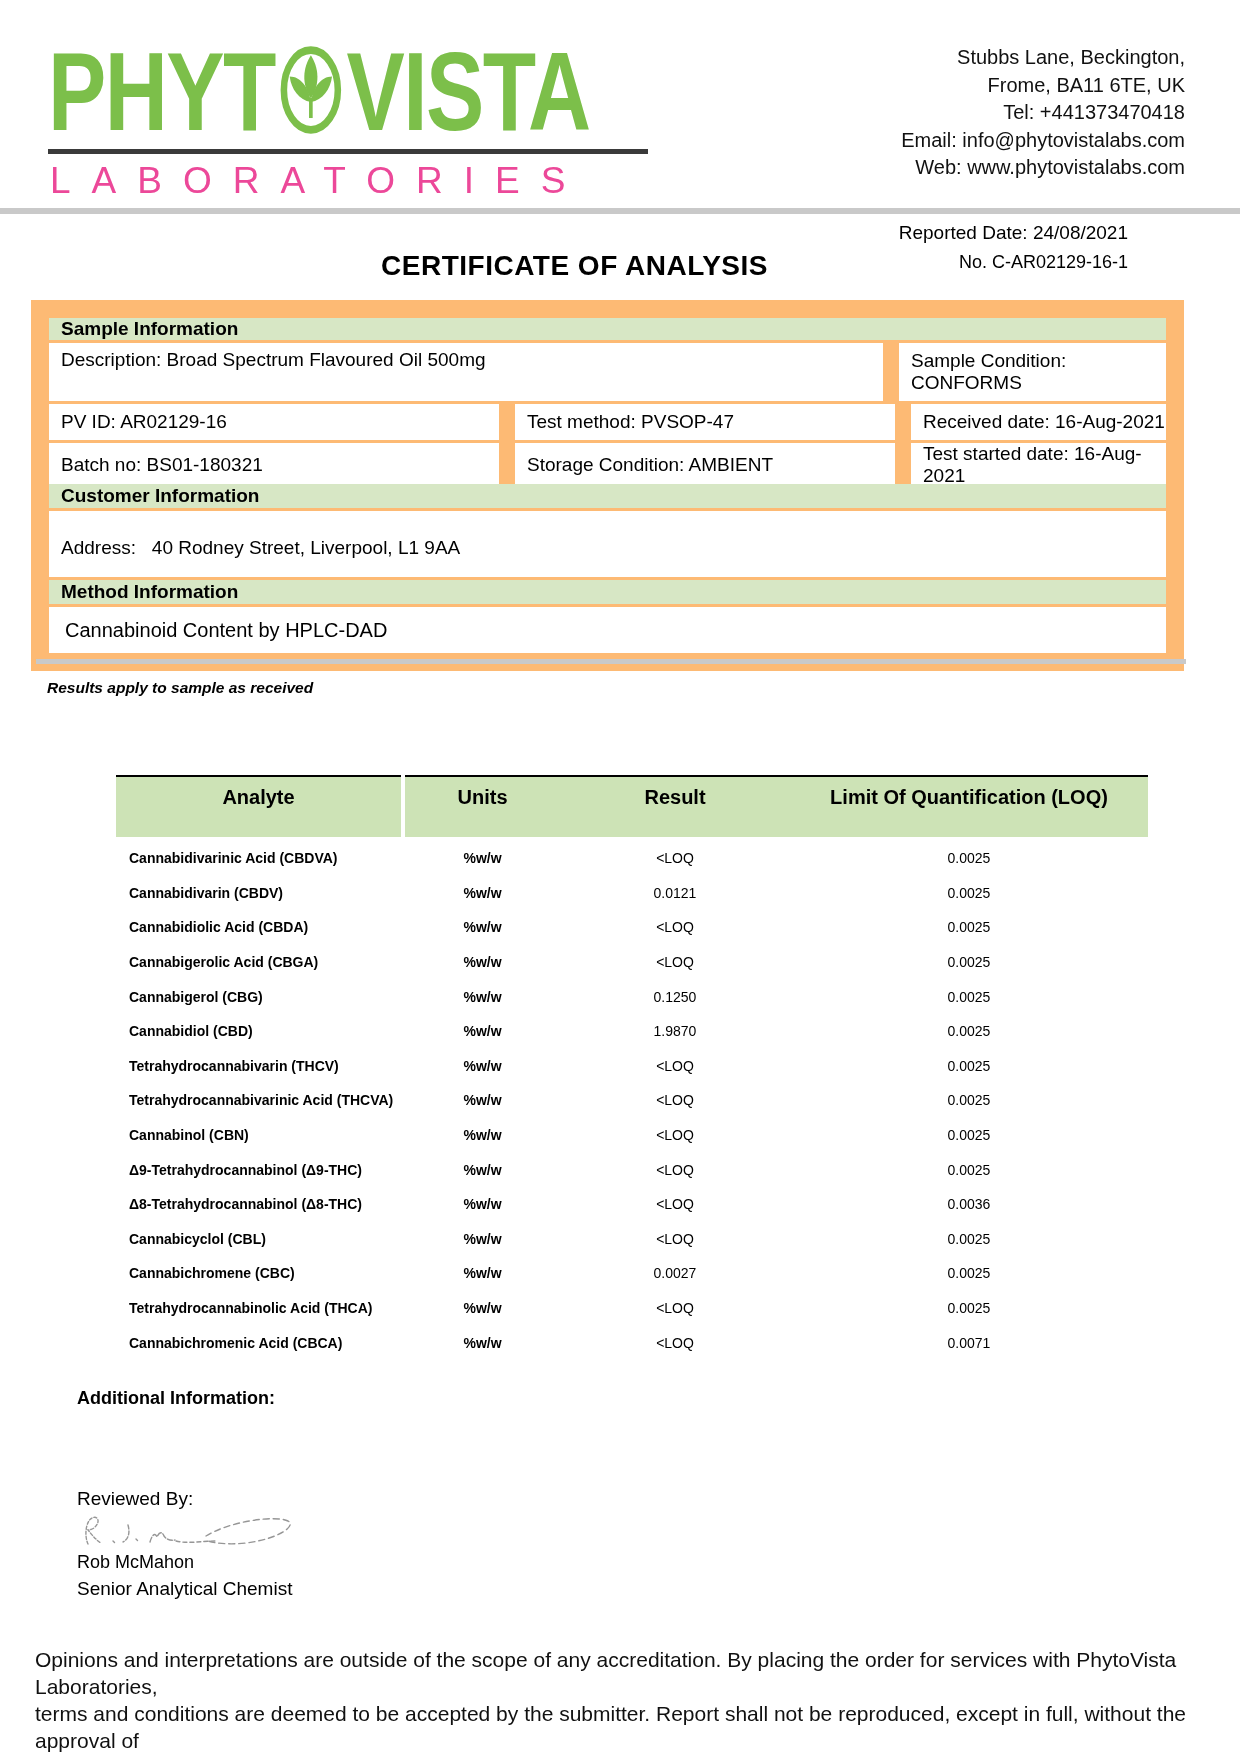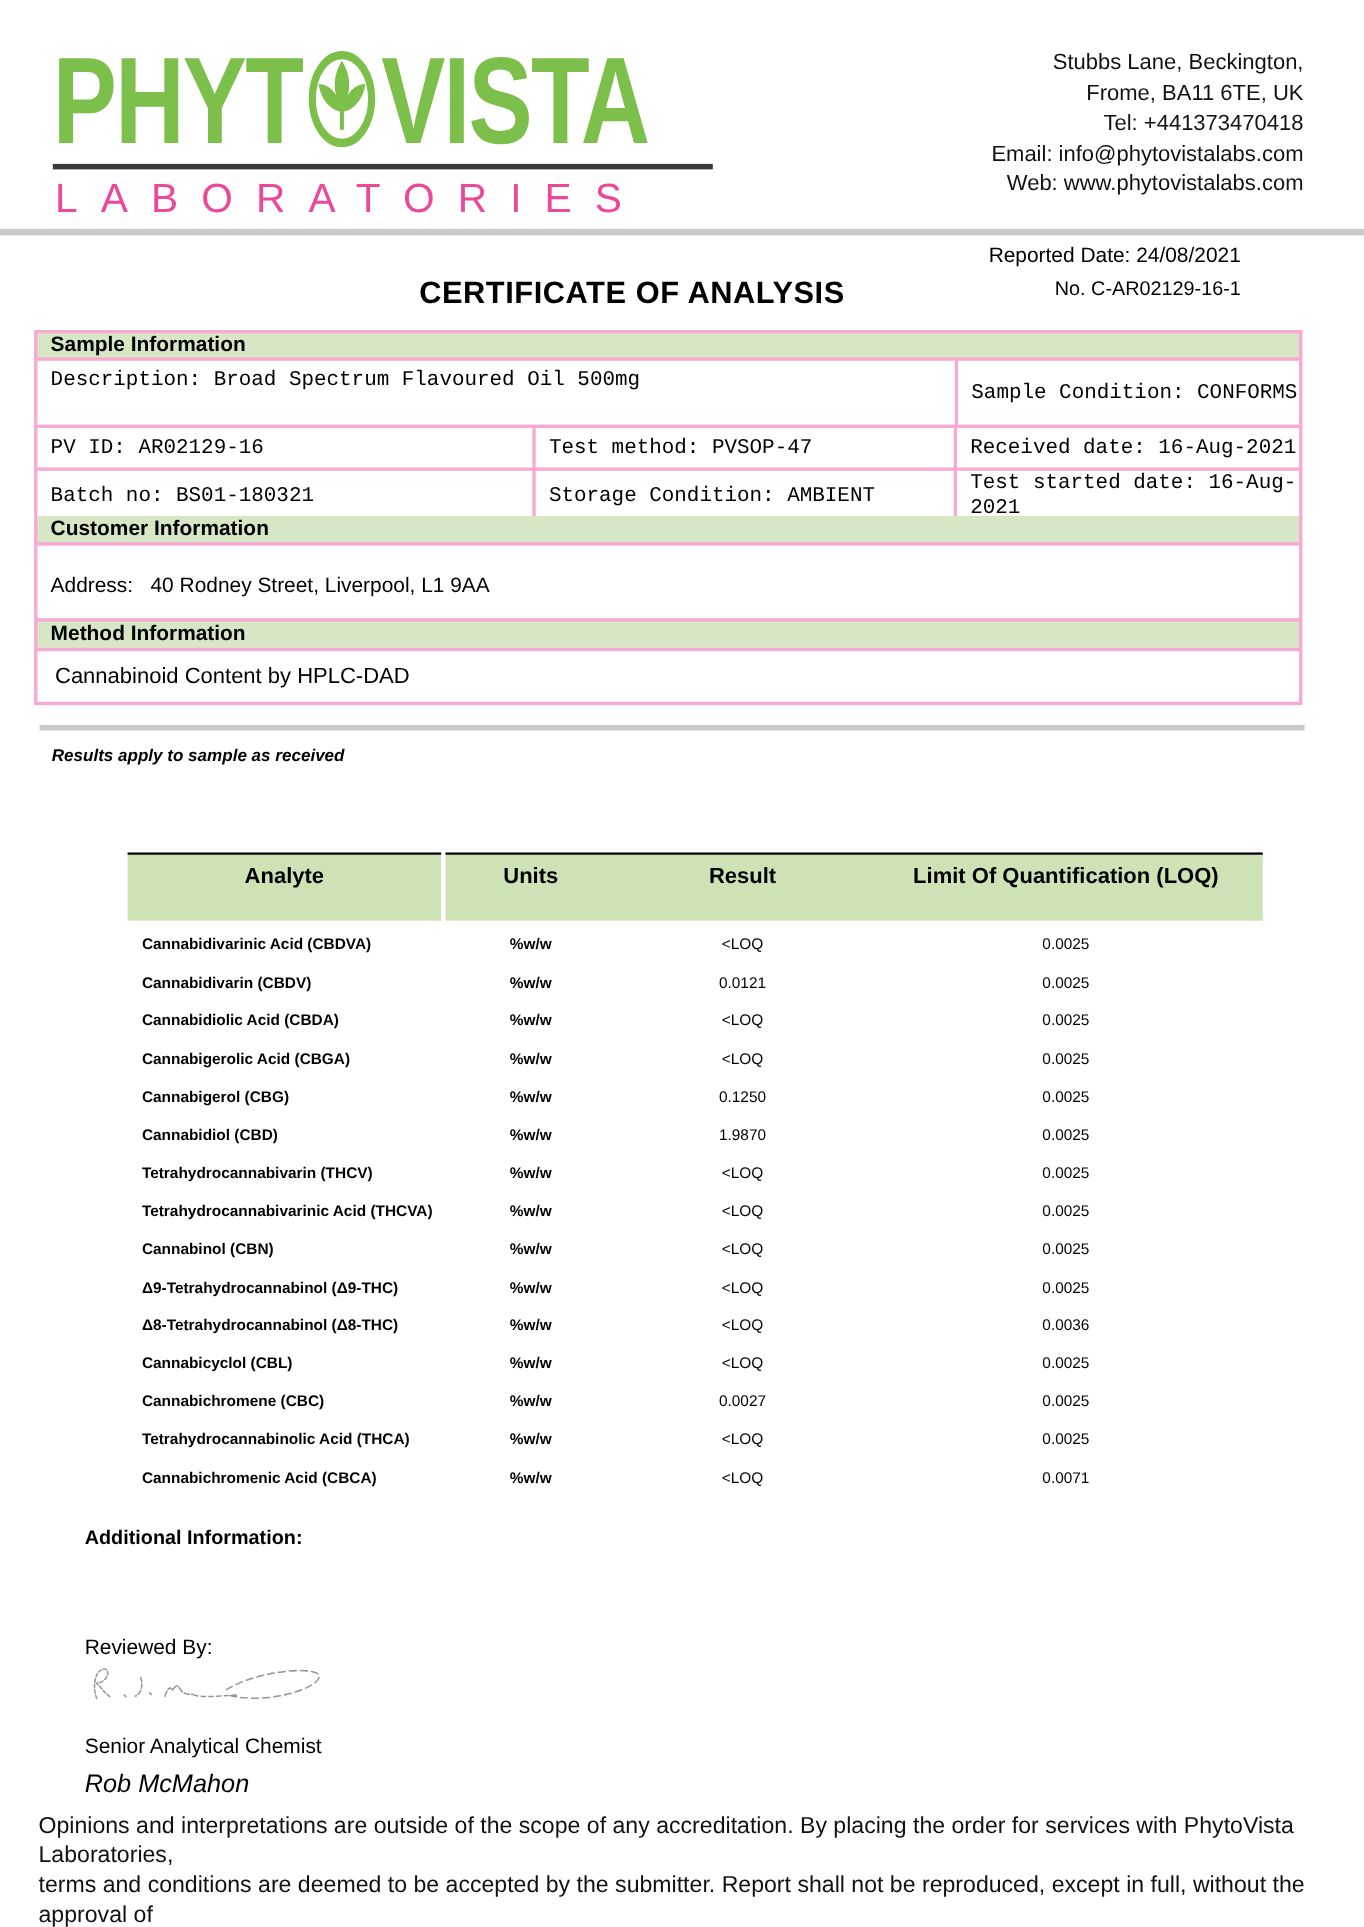--- a/index.html
+++ b/index.html
@@ -23,26 +23,26 @@
   .rule-gray-1{position:absolute;left:0;top:208px;width:1240px;height:6px;background:#c9c9c9;}
   .rule-gray-2{position:absolute;left:36px;top:659px;width:1150px;height:5px;background:#c9c9c9;}
 
   .report-meta{position:absolute;right:112px;top:221px;text-align:right;}
   .reported-date{font-size:19px;line-height:24px;}
   .certificate-no{font-size:18px;line-height:24px;margin-top:5px;}
   .doc-title{position:absolute;left:368px;top:250px;width:400px;text-align:right;font-size:28px;font-weight:700;letter-spacing:0.5px;}
 
   
   .info-table{
-    position:absolute;left:31px;top:300px;width:1153px;background:#f9a8d4;
-    padding:3px;display:flex;flex-direction:column;gap:3px;box-sizing:border-box;
+    position:absolute;left:31px;top:300px;width:1153px;background:#fdba74;
+    padding:18px;display:flex;flex-direction:column;gap:3px;box-sizing:border-box;
   }
   .si-bar{background:#d7e7c5;display:flex;align-items:center;padding-left:12px;font-weight:700;font-size:19px;}
   .bar-1{height:22px;} .bar-2{height:24px;} .bar-3{height:24px;}
-  .si-row{display:grid;gap:3px;font-family:Liberation Mono, monospace;}
+  .si-row{display:grid;gap:16px;}
   .row-desc{grid-template-columns:834px 1fr;height:58px;}
   .row-3col{grid-template-columns:450px 380px 1fr;}
   .row-pv{height:36px;} .row-batch{height:38px;}
   .cell{background:#fff;font-size:19px;display:flex;align-items:center;padding-left:12px;box-sizing:border-box;}
   .cell-top{align-items:flex-start;padding-top:6px;}
   .cell-block{background:#fff;font-size:19px;padding:9px 0 0 12px;box-sizing:border-box;height:66px;}
   .cell-block .line2{margin-top:17px;}
   .pre{white-space:pre-wrap;}
   .cell-method{background:#fff;font-size:20px;display:flex;align-items:center;padding-left:16px;height:46px;box-sizing:border-box;}
 
@@ -59,21 +59,21 @@
   .t-row{display:grid;grid-template-columns:289px 155px 230px 1fr;height:34.6px;align-items:center;}
   .t-analyte{padding-left:13px;font-size:14px;font-weight:700;}
   .t-units{text-align:center;font-size:14px;font-weight:700;}
   .t-result{text-align:center;font-size:14px;}
   .t-loq{text-align:center;font-size:14px;}
 
   
   .additional{position:absolute;left:77px;top:1388px;font-size:18px;font-weight:700;}
   .reviewed-by{position:absolute;left:77px;top:1488px;font-size:19px;text-align:center;}
   .signature{position:absolute;left:78px;top:1508px;}
-  .reviewer-name{position:absolute;left:77px;top:1608px;font-size:23px;font-style:italic;}
+  .reviewer-name{position:absolute;left:77px;top:1552px;font-size:18px;}
   .reviewer-title{position:absolute;left:77px;top:1578px;font-size:19px;}
   .footer{position:absolute;left:35px;top:1646px;font-size:21px;line-height:27px;color:#111;}
 </style>
 </head>
 <body>
 
 <div class="page">
 
   <div class="logo-block">
     <div class="logo-line1">

